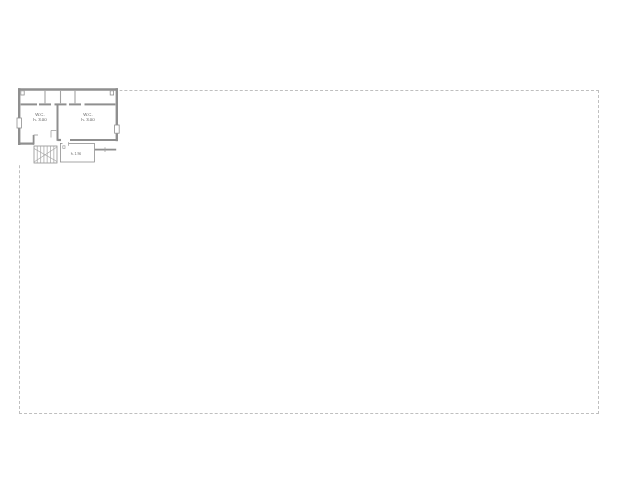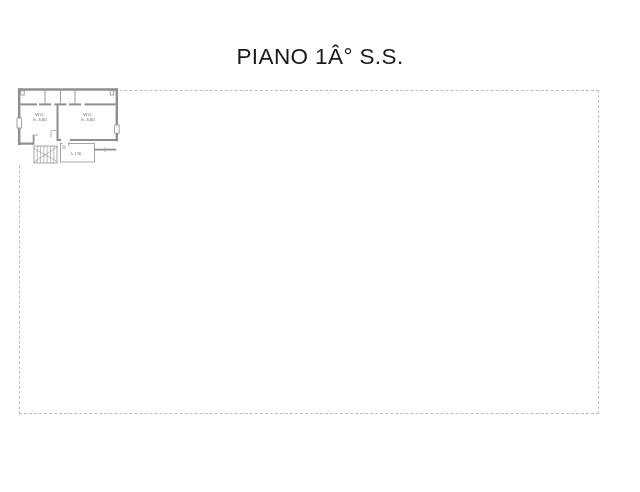--- a/index.html
+++ b/index.html
@@ -50,21 +50,20 @@
     text-anchor:middle;
   }
   .room-label{font-size:4.4px;}
   .closet-label{font-size:3.4px;}
 </style>
 </head>
 <body>
 
 <div class="viewport">
 
-  <div class="drawing-title">PIANO 1Â° S.S.</div>
 
   <div class="sheet-boundary"></div>
 
   <svg class="floor-plan" viewBox="0 0 110 88" xmlns="http://www.w3.org/2000/svg">
 
     <rect class="mask" x="3.5" y="5" width="102" height="77"></rect>
 
     <g>
       <path class="wall" stroke-width="2.4" d="M4,7.5 H104"></path>
       <path class="wall" stroke-width="2.4" d="M5.2,6.3 V63"></path>

